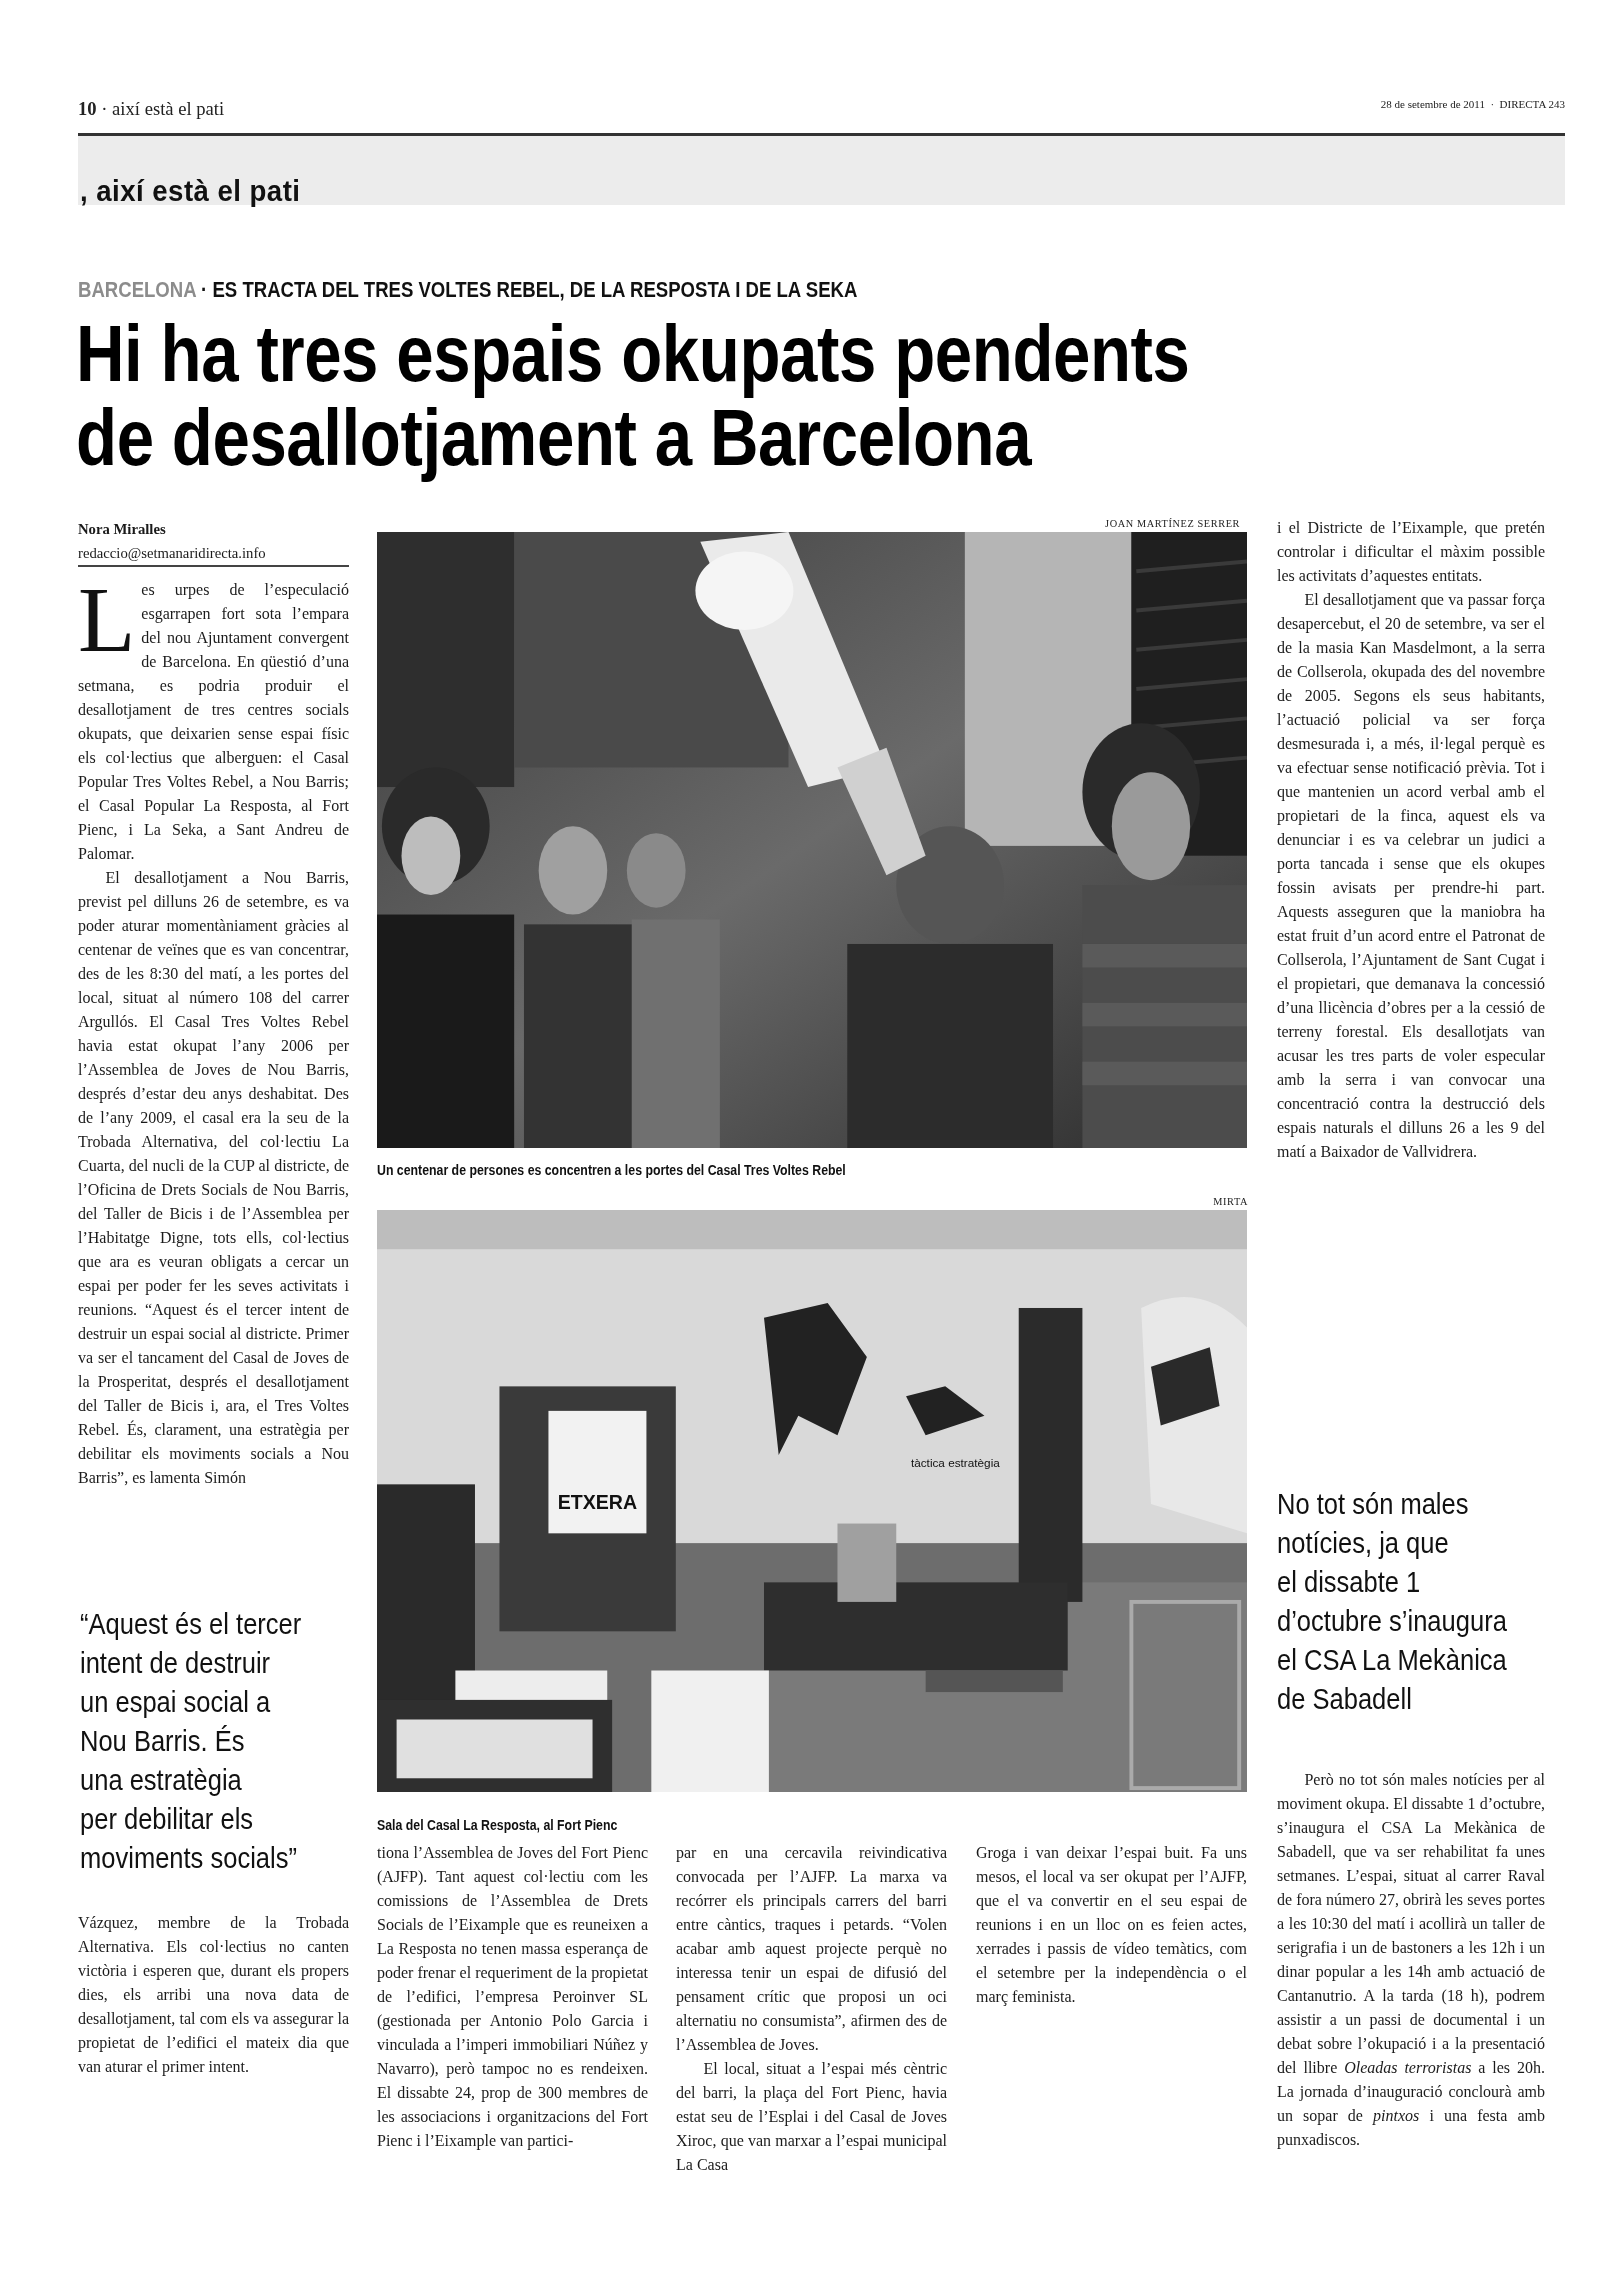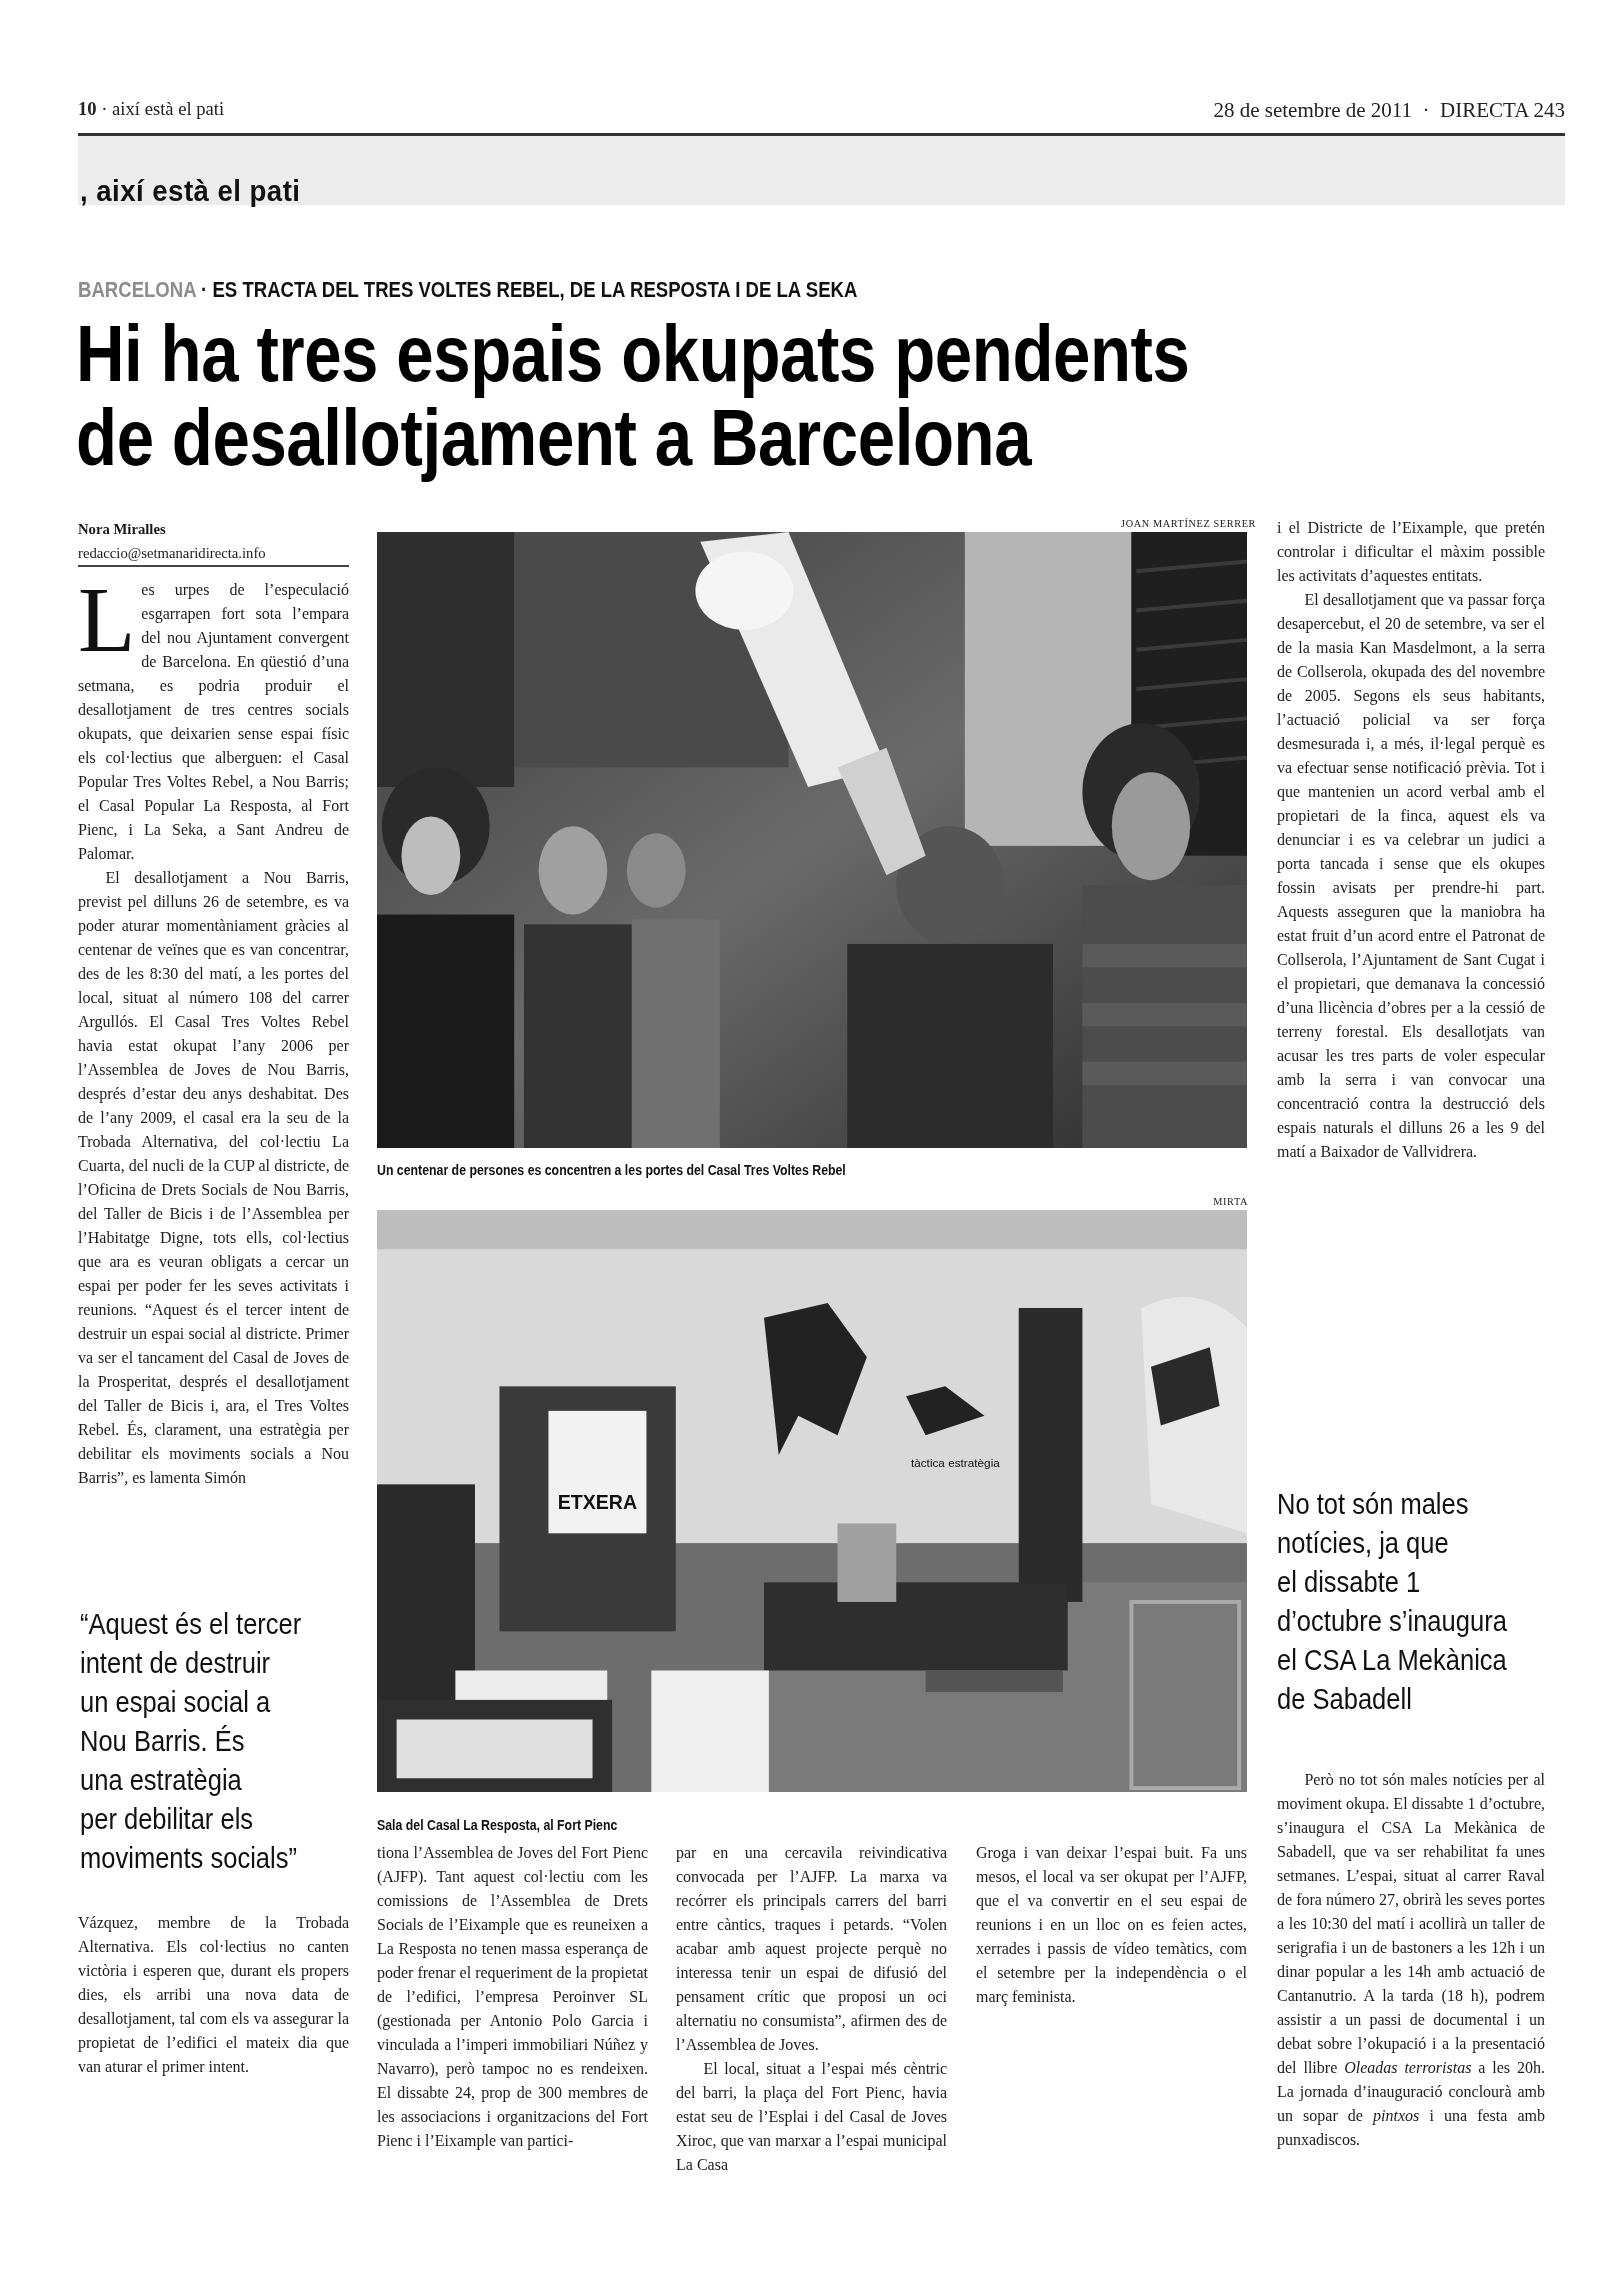--- a/index.html
+++ b/index.html
@@ -2,21 +2,21 @@
 <html><head>
 <meta charset="utf-8">
 <style>
   html, body { margin: 0; padding: 0; background: #ffffff; }
   body { width: 1620px; height: 2293px; position: relative; overflow: hidden; color: #1a1a1a; }
   .abs { position: absolute; }
 
   
   .run-left { left: 78px; top: 98px; font-family: "Liberation Serif", serif; font-size: 18.6px; color: #222; }
   .run-left b { font-weight: bold; }
-  .run-right { right: 55px; top: 98px; font-family: "Liberation Serif", serif; font-size: 21px; color: #222; }
+  .run-right { right: 55px; top: 98px; font-family: "Liberation Serif", serif; font-size: 11px; color: #222; }
   .run-rule { left: 78px; top: 133px; width: 1487px; height: 2.9px; background: #333; }
 
   
   .band { left: 78px; top: 136px; width: 1487px; height: 69px; background: #ececec; }
   .section-title { left: 80px; top: 174px; font-family: "Liberation Sans", sans-serif; font-weight: bold; font-size: 30px; color: #111; transform: scaleX(0.92); transform-origin: left top; letter-spacing: 0.5px; }
 
   
   .kicker { left: 78px; top: 277px; font-family: "Liberation Sans", sans-serif; font-weight: bold; font-size: 21.6px; transform: scaleX(0.86); transform-origin: left top; white-space: nowrap; }
   .kicker .place { color: #8c8c8c; }
   .kicker .rest { color: #111; }
@@ -43,21 +43,21 @@
   .dropcap { float: left; font-family: "Liberation Serif", serif; font-size: 94px; line-height: 71px; margin: 5.9px 5.9px 0 0; color: #111; }
 
   
   .pullquote { font-family: "Liberation Sans", sans-serif; font-size: 29px; line-height: 39px; color: #111; transform: scaleX(0.88); transform-origin: left top; }
   .pq1 { left: 80px; top: 1605px; width: 314px; }
   .pq2 { left: 1277px; top: 1485px; width: 333px; }
   .pullquote div { white-space: nowrap; }
 
   
   .credit { font-family: "Liberation Serif", serif; font-size: 10.3px; letter-spacing: 0.6px; color: #222; }
-  .credit1 { right: 364px; top: 518px; }
+  .credit1 { right: 380px; top: 518px; }
   .credit2 { right: 372px; top: 1196px; }
   .photo { background: #6e6e6e; overflow: hidden; }
   .photo1 { left: 377px; top: 532px; width: 870px; height: 616px; }
   .photo2 { left: 377px; top: 1210px; width: 870px; height: 582px; }
   .caption { font-family: "Liberation Sans", sans-serif; font-weight: bold; font-size: 14px; color: #111; transform: scaleX(0.88); transform-origin: left top; white-space: nowrap; }
   .cap1 { left: 377px; top: 1162px; }
   .cap2 { left: 377px; top: 1817px; }
   .photo svg { display: block; width: 100%; height: 100%; }
 </style>
 </head>

